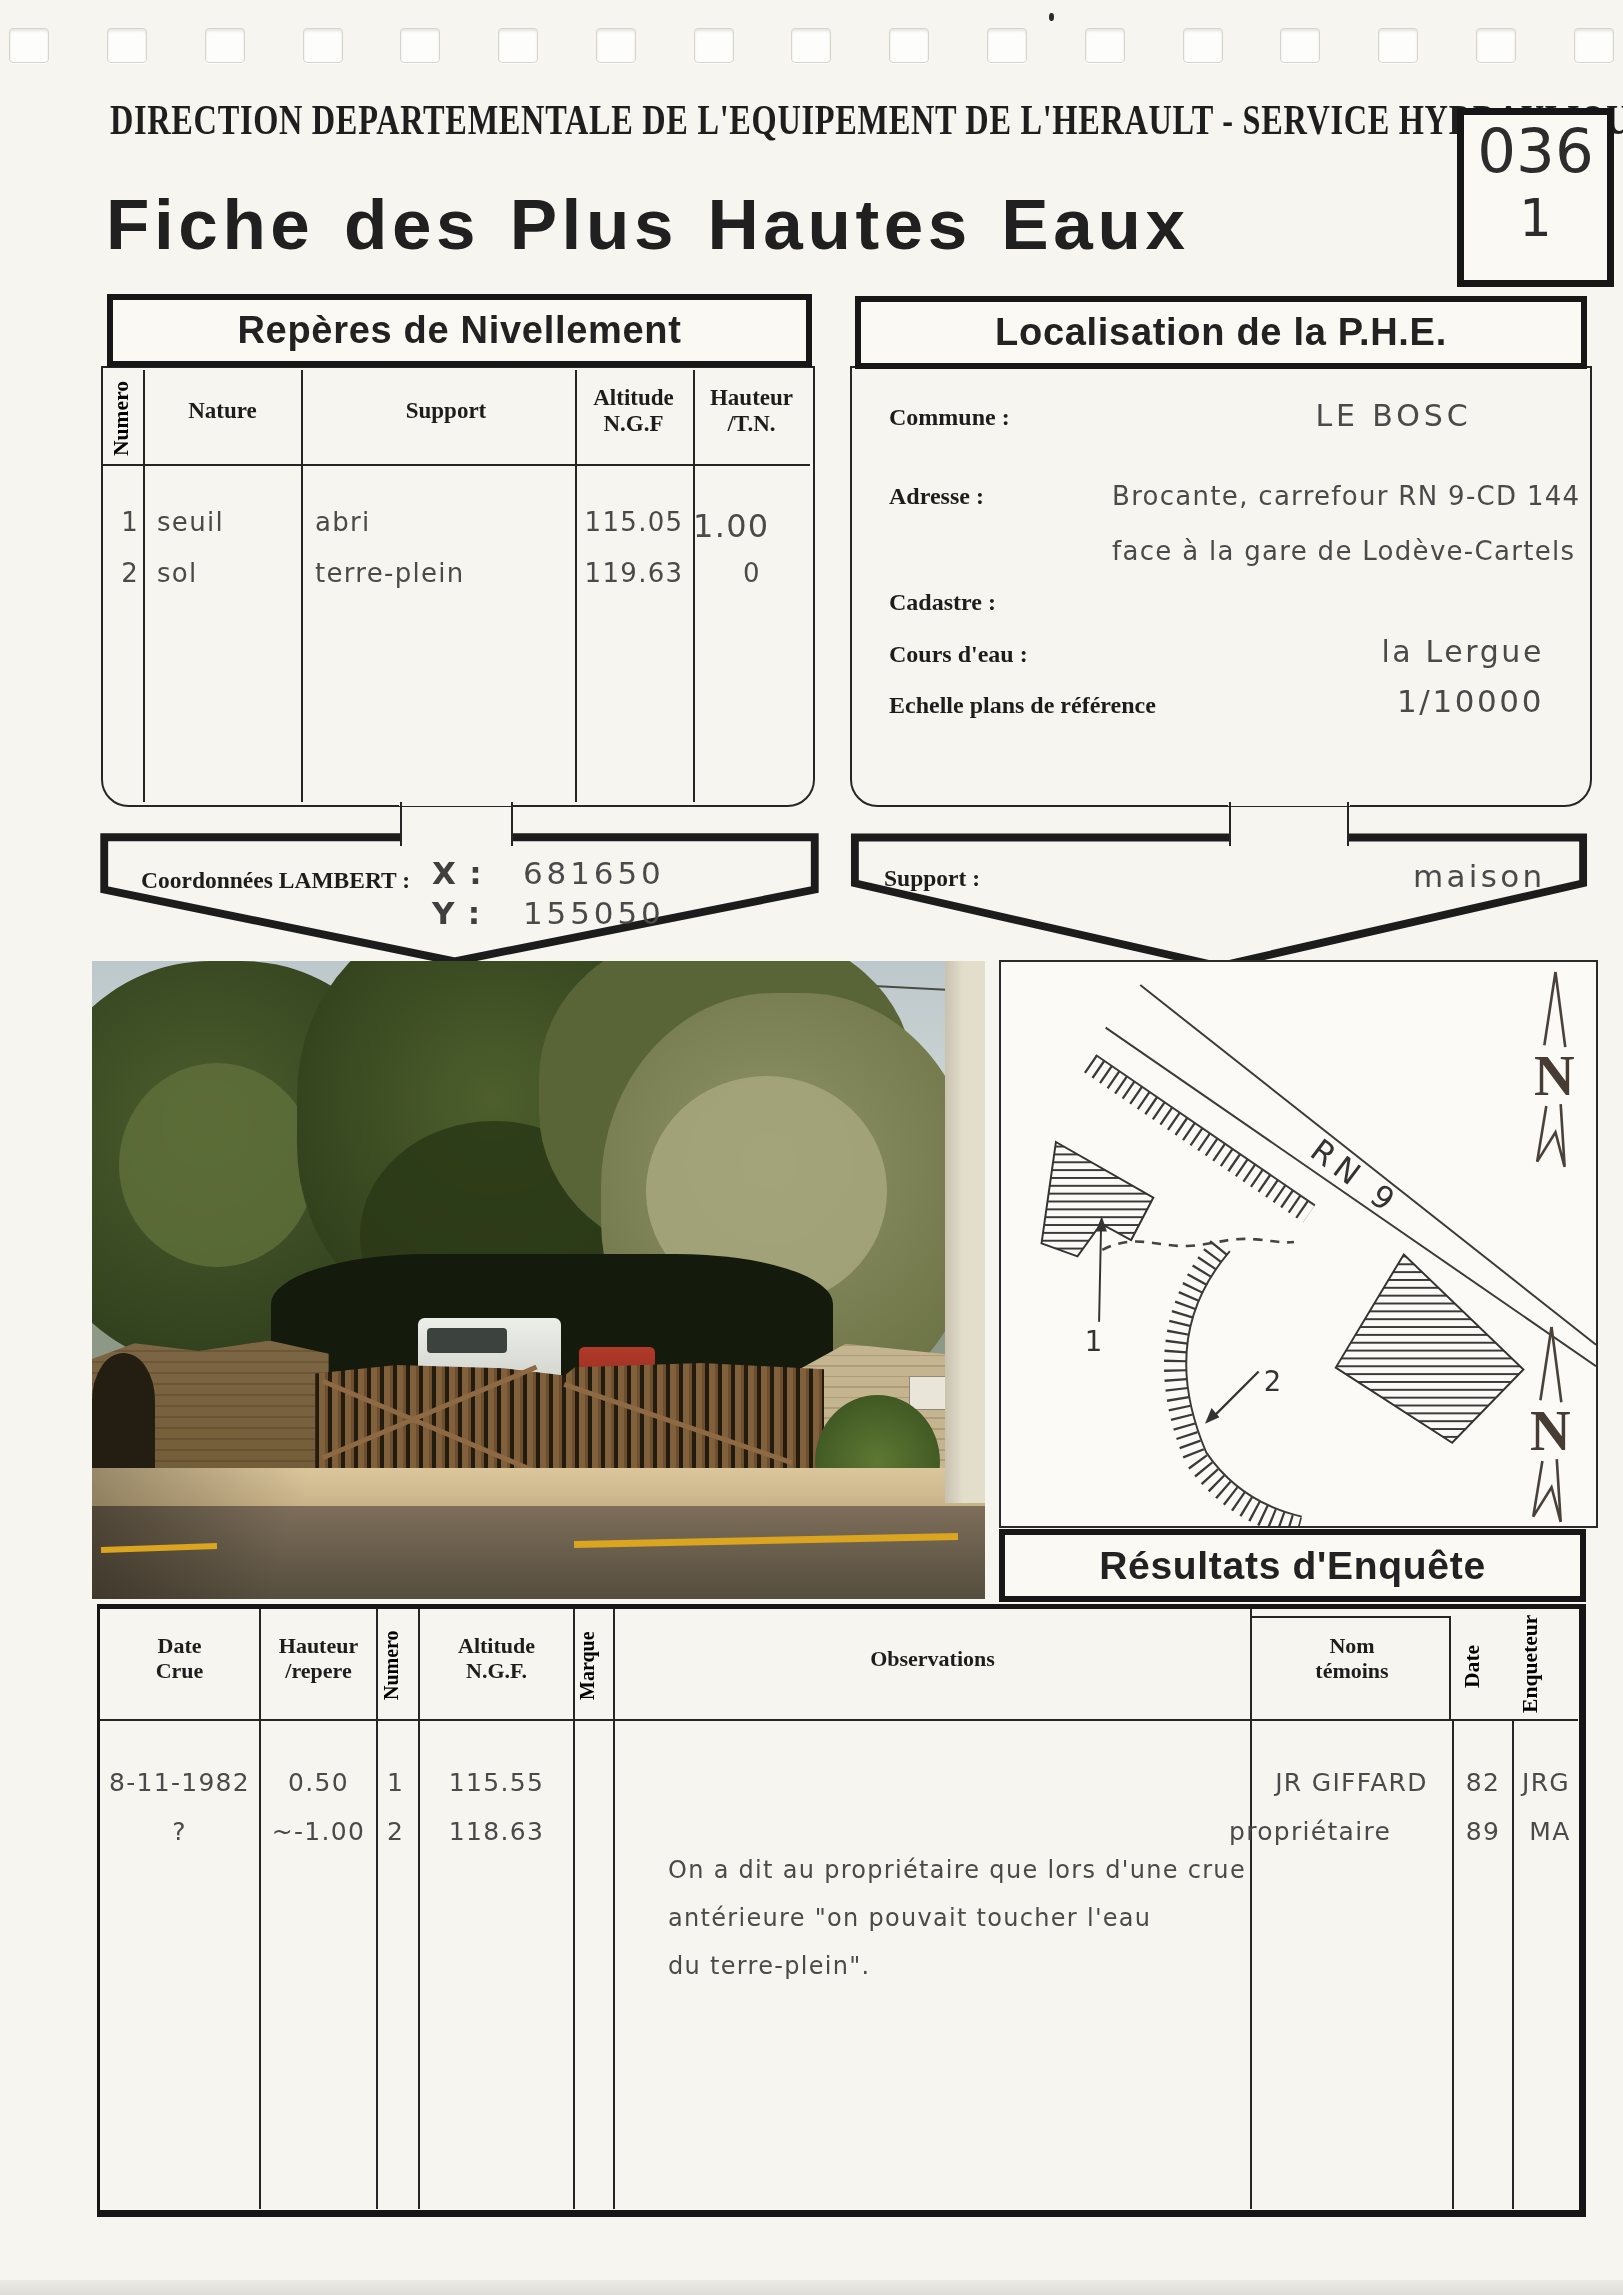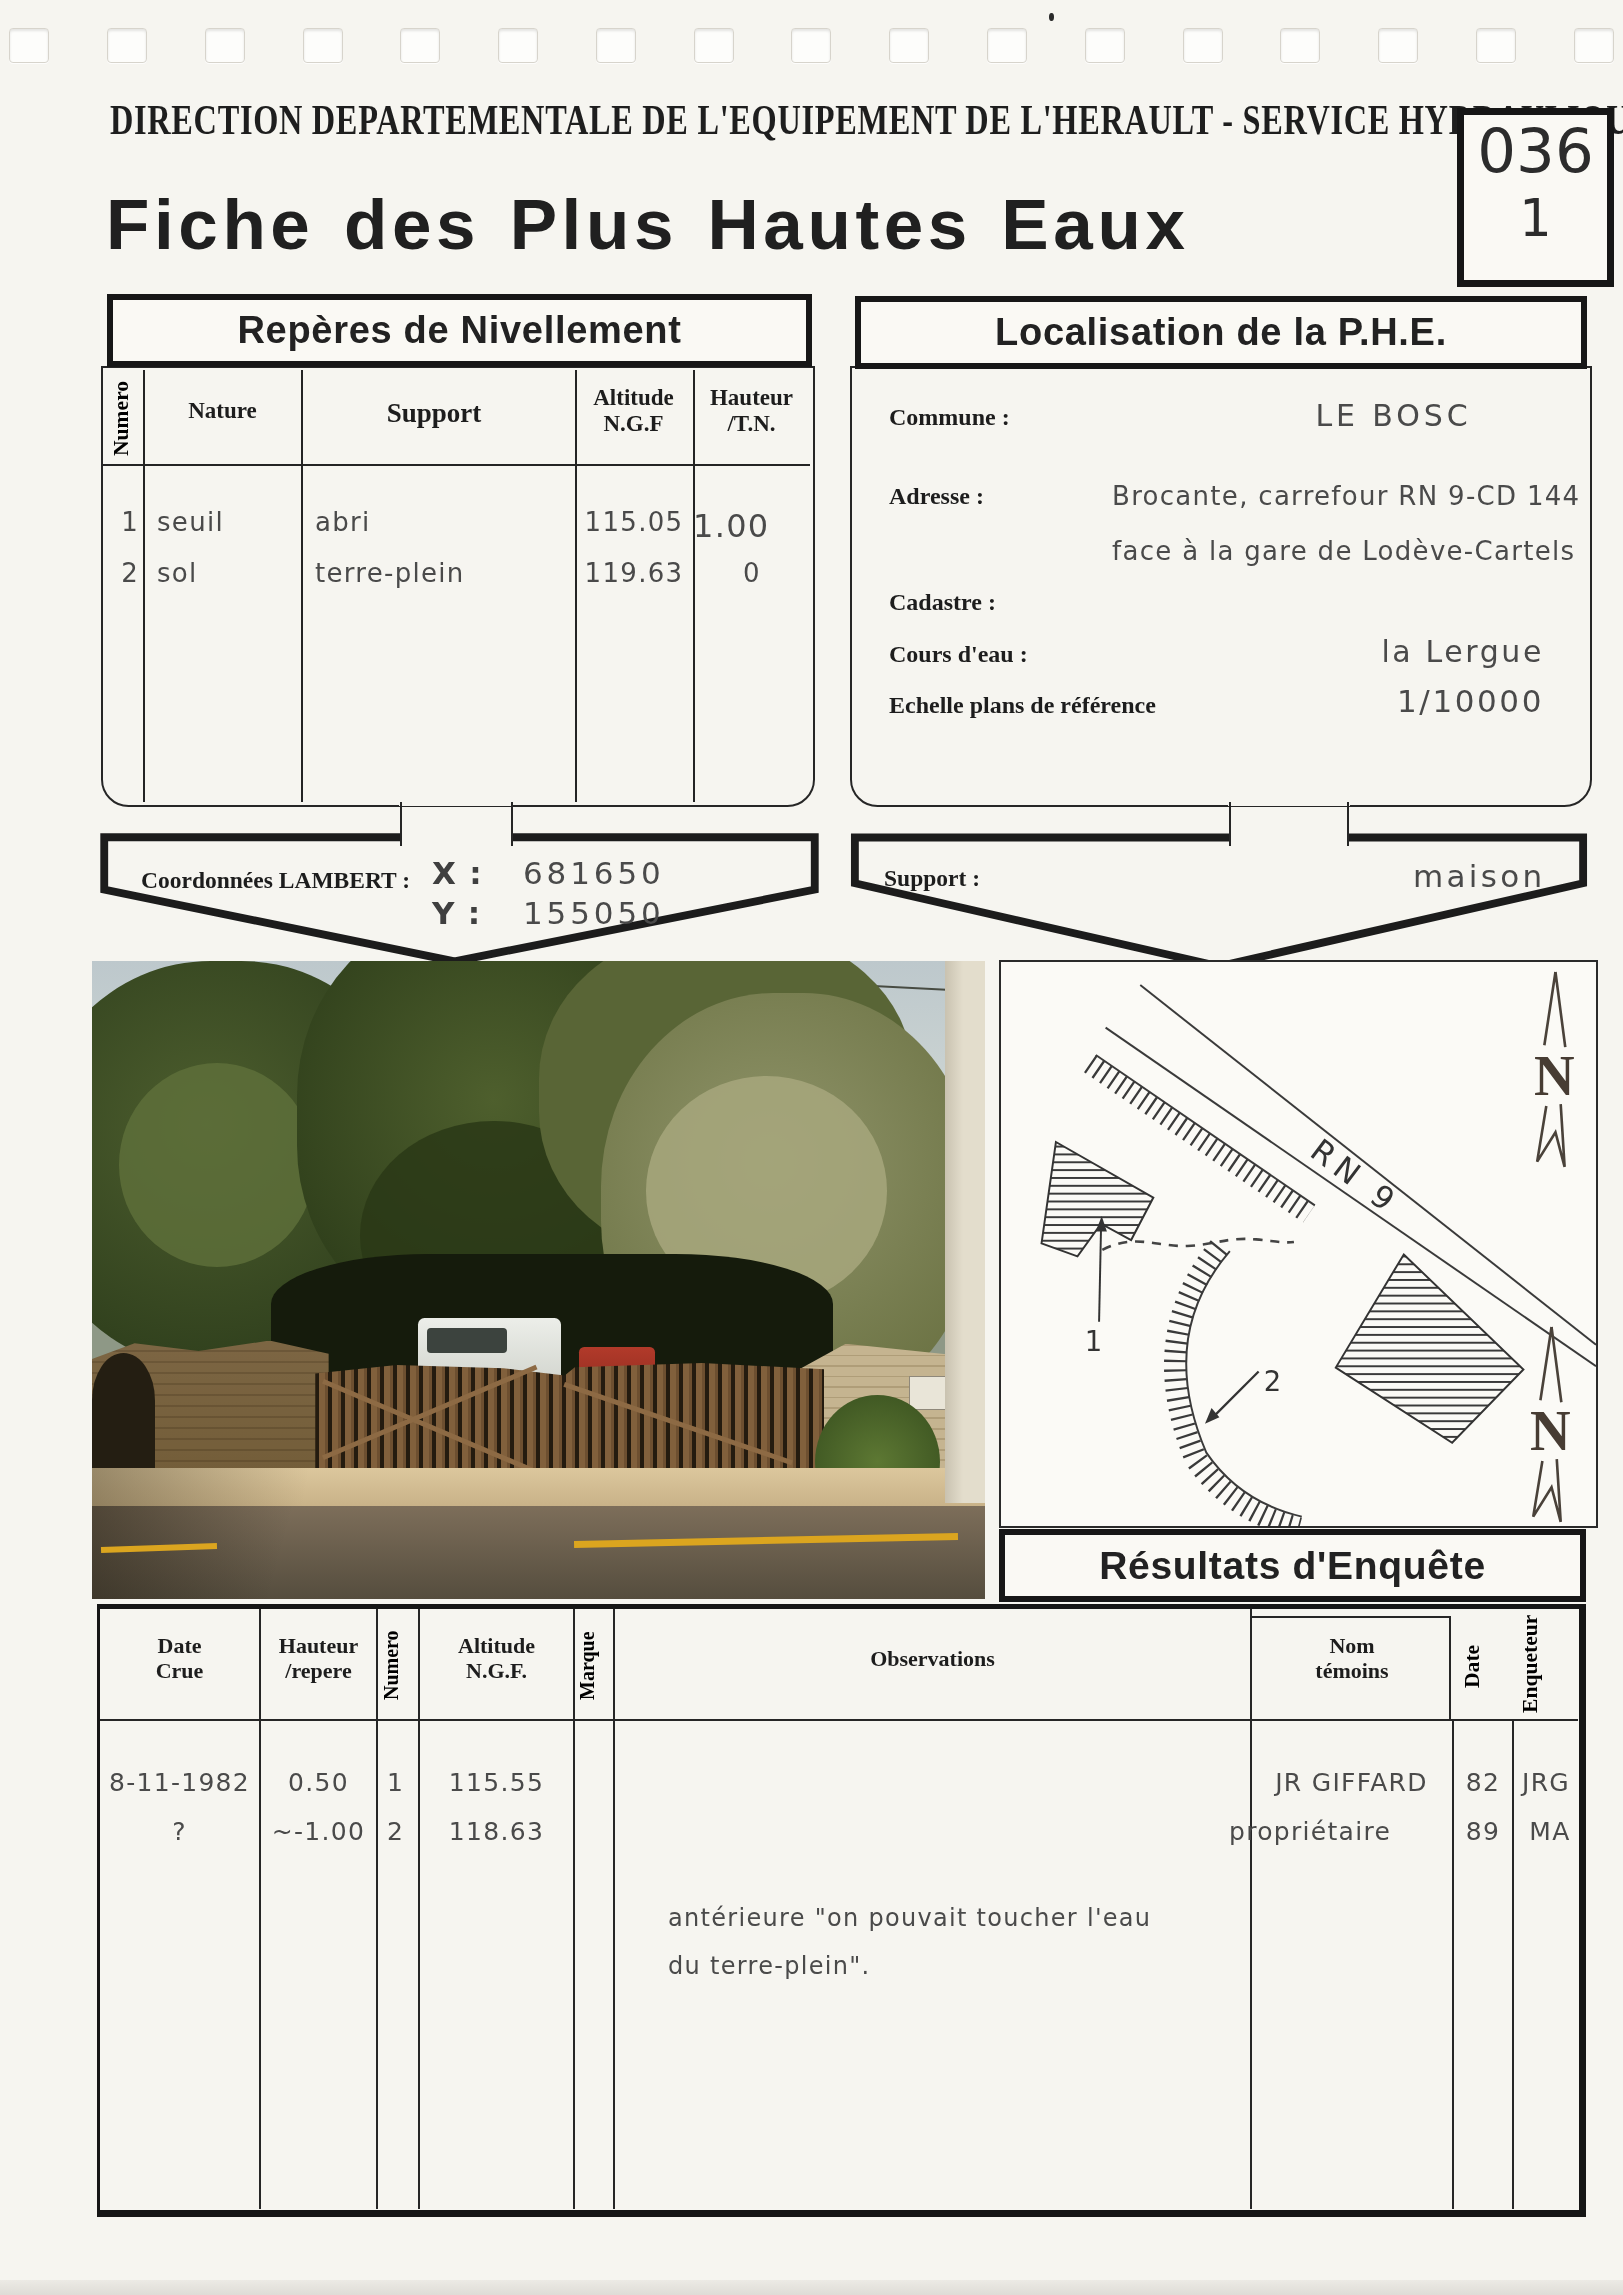--- a/index.html
+++ b/index.html
@@ -84,21 +84,21 @@
   </div>
 
   <div class="abs ink" style="left:143px;top:370px;width:2px;height:432px;"></div>
   <div class="abs ink" style="left:301px;top:370px;width:2px;height:432px;"></div>
   <div class="abs ink" style="left:575px;top:370px;width:2px;height:432px;"></div>
   <div class="abs ink" style="left:693px;top:370px;width:2px;height:432px;"></div>
   <div class="abs ink" style="left:103px;top:464px;width:707px;height:2px;"></div>
 
   <div class="abs vtext" style="left:109px;top:374px;width:34px;height:89px;font-size:21.6px;text-align:center;">Numero</div>
   <div class="abs hdr2" style="left:150px;top:398px;width:145px;font-size:23px;">Nature</div>
-  <div class="abs hdr2" style="left:304px;top:398px;width:260px;font-size:27px;">Support</div>
+  <div class="abs hdr2" style="left:316px;top:398px;width:260px;font-size:23px;">Support</div>
   <div class="abs hdr2" style="left:578px;top:385px;width:111px;font-size:23px;">Altitude
 N.G.F</div>
   <div class="abs hdr2" style="left:696px;top:385px;width:111px;font-size:23px;">Hauteur
 /T.N.</div>
 
   <div class="abs plot" style="left:101px;top:507px;width:38px;font-size:26px;text-align:right;">1</div>
   <div class="abs plot" style="left:157px;top:507px;font-size:26px;">seuil</div>
   <div class="abs plot" style="left:315px;top:507px;font-size:26px;">abri</div>
   <div class="abs plot" style="left:575px;top:507px;width:118px;font-size:26px;text-align:center;">115.05</div>
   <div class="abs plot" style="left:693px;top:507px;width:118px;font-size:32px;text-align:left;">1.00</div>
@@ -272,19 +272,20 @@
     <div class="cellv" style="left:1414px;top:159px;width:64px;">JRG</div>
 
     <div class="cellv" style="left:0;top:208px;width:159px;">?</div>
     <div class="cellv" style="left:161px;top:208px;width:115px;">~-1.00</div>
     <div class="cellv" style="left:276px;top:208px;width:39px;">2</div>
     <div class="cellv" style="left:320px;top:208px;width:153px;">118.63</div>
     <div class="cellv" style="left:1129px;top:208px;width:161px;">propriétaire</div>
     <div class="cellv" style="left:1354px;top:208px;width:58px;">89</div>
     <div class="cellv" style="left:1414px;top:208px;width:72px;">MA</div>
 
+    <div class="cellv" style="left:568px;top:247px;width:589px;text-align:left;font-size:24px;">On a dit au propriétaire que lors d'une crue</div>
     <div class="cellv" style="left:568px;top:295px;width:589px;text-align:left;font-size:24px;">antérieure "on pouvait toucher l'eau</div>
     <div class="cellv" style="left:568px;top:343px;width:589px;text-align:left;font-size:24px;">du terre-plein".</div>
   </div>
 
   <div class="abs bottom-strip"></div>
 </div>
 
 
 </body></html>

